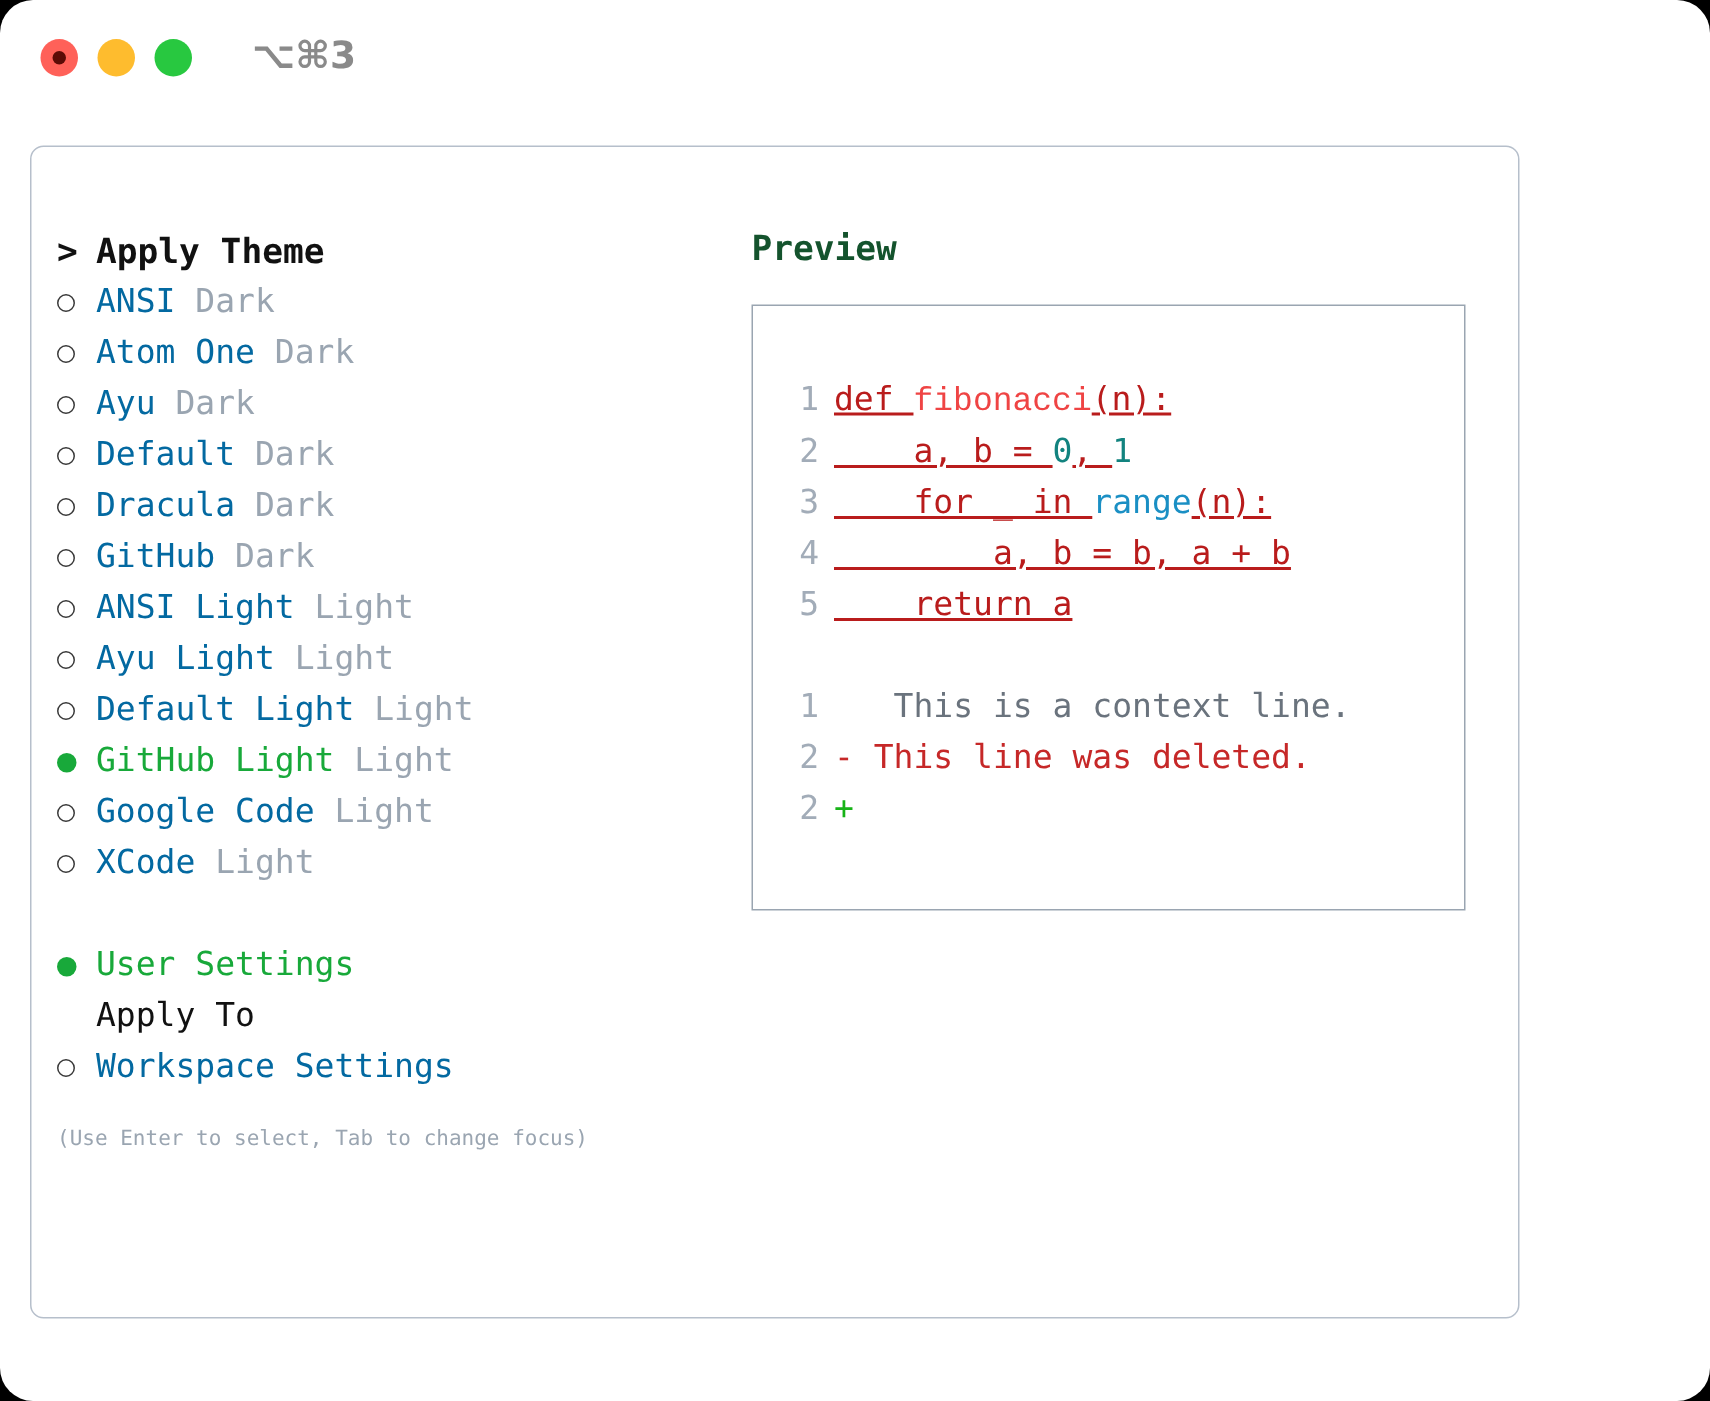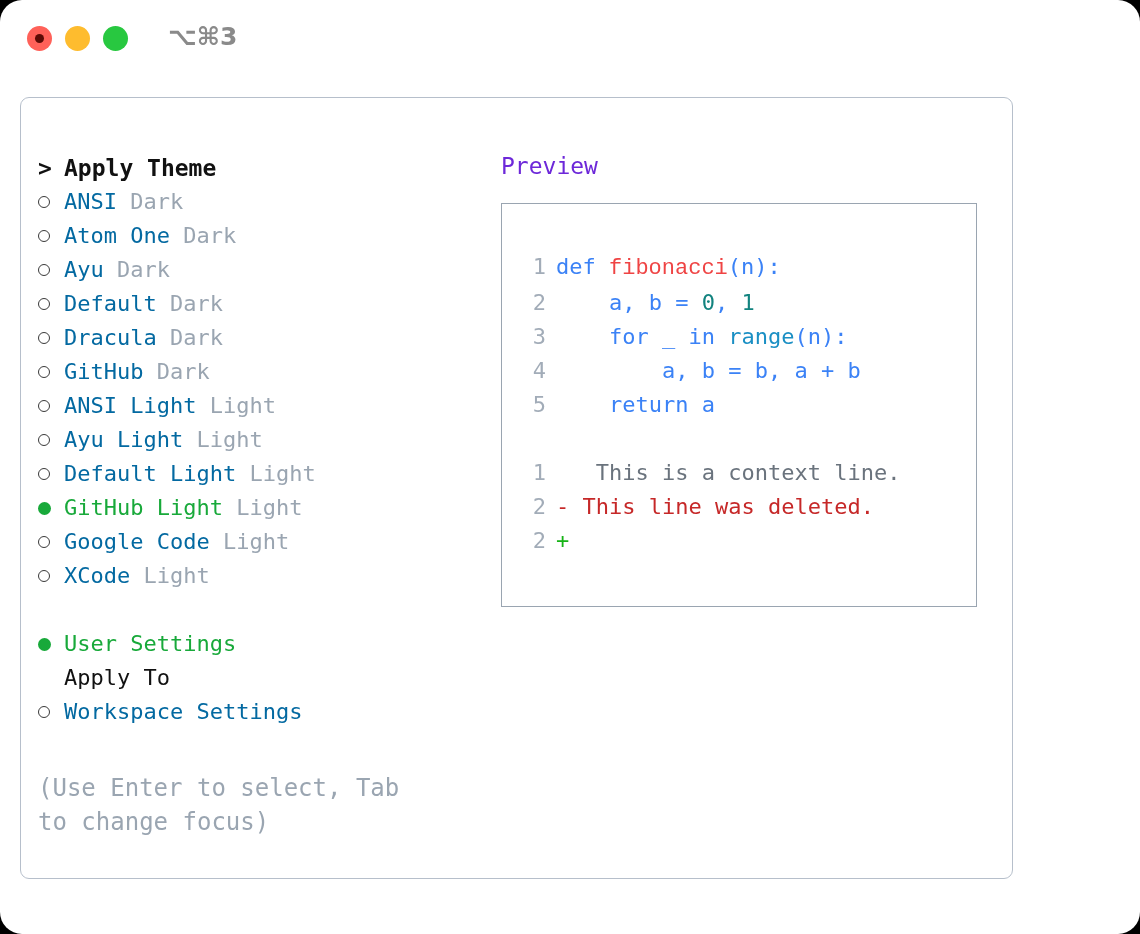--- a/index.html
+++ b/index.html
@@ -142,38 +142,38 @@
   .suffix { color: #9aa5b1; text-align: center; }
 
   .section-gap { height: 34px; }
 
   .apply-header {
     padding-left: 26px;
     color: #111111;
   }
 
   .hint {
-    margin-top: 42px;
+    margin-top: 13px;
     color: #9aa5b1;
-    font-size: 24px;
+    font-size: 14px;
     line-height: 34px;
     width: 400px;
     white-space: normal;
   }
 
   
   .right-col {
     position: absolute;
     left: 480px;
     top: 53px;
   }
   .preview-title {
     font-size: 23px;
-    font-weight: normal;
-    color: #6d28d9;
+    font-weight: bold;
+    color: #14532d;
     line-height: 30px;
     white-space: pre;
   }
   .preview-panel {
     margin-top: 22px;
     width: 476px;
     height: 404px;
     border: 1.5px solid #9aa5b1;
     box-sizing: border-box;
     background: #ffffff;
@@ -192,21 +192,21 @@
     text-align: right;
     color: #a2acb8;
     flex: 0 0 26px;
     margin-right: 10px;
   }
   .code-text { color: #24292e; }
 
   .tok-func   { color: #ef4444; font-family: Liberation Mono, monospace; }
   .tok-num    { color: #12837f; }
   .tok-builtin{ color: #1a8fc4; }
-  .tok-plain  { color: #3b82f6; }
+  .tok-plain  { color: #b91c1c; text-decoration: underline; }
 
   .diff-gap { height: 34px; }
   .diff-context { color: #6a737d; }
   .diff-del { color: #c62828; }
   .diff-add { color: #17b317; }
 </style>
 </head>
 <body>
 
 <div class="window">

